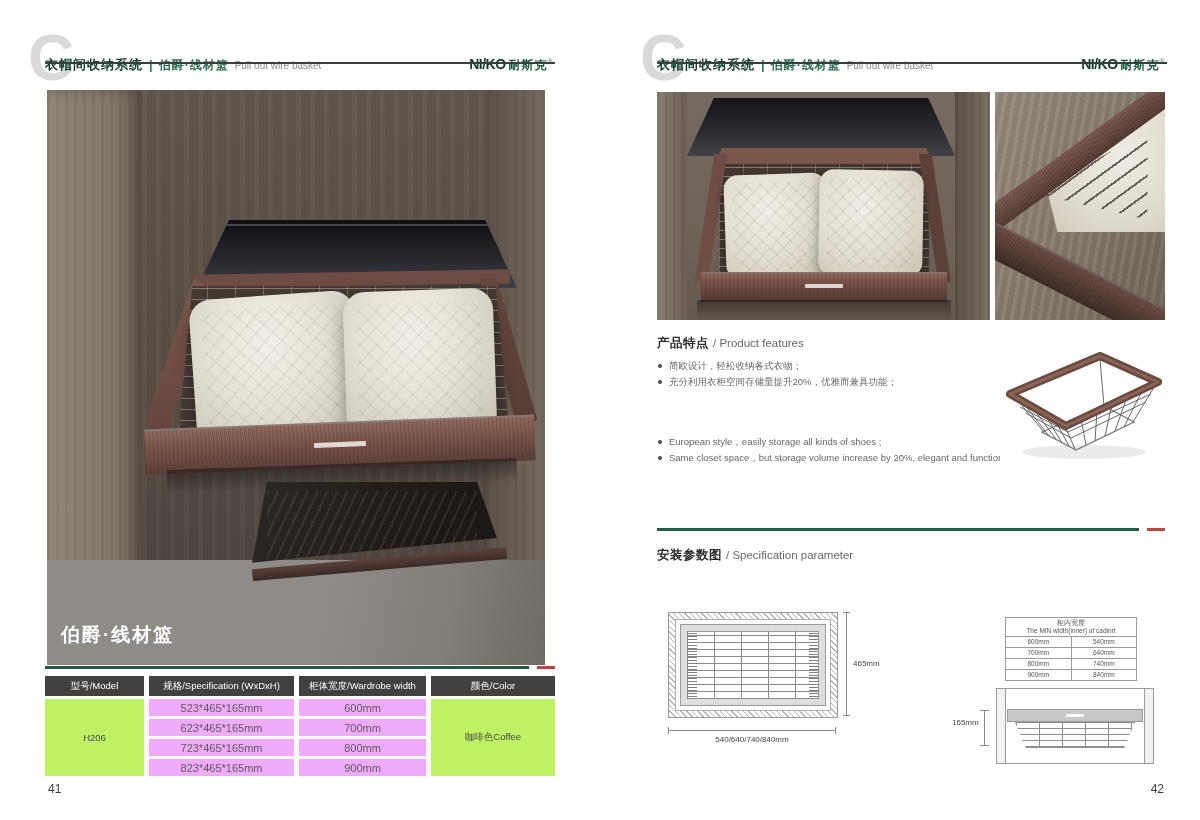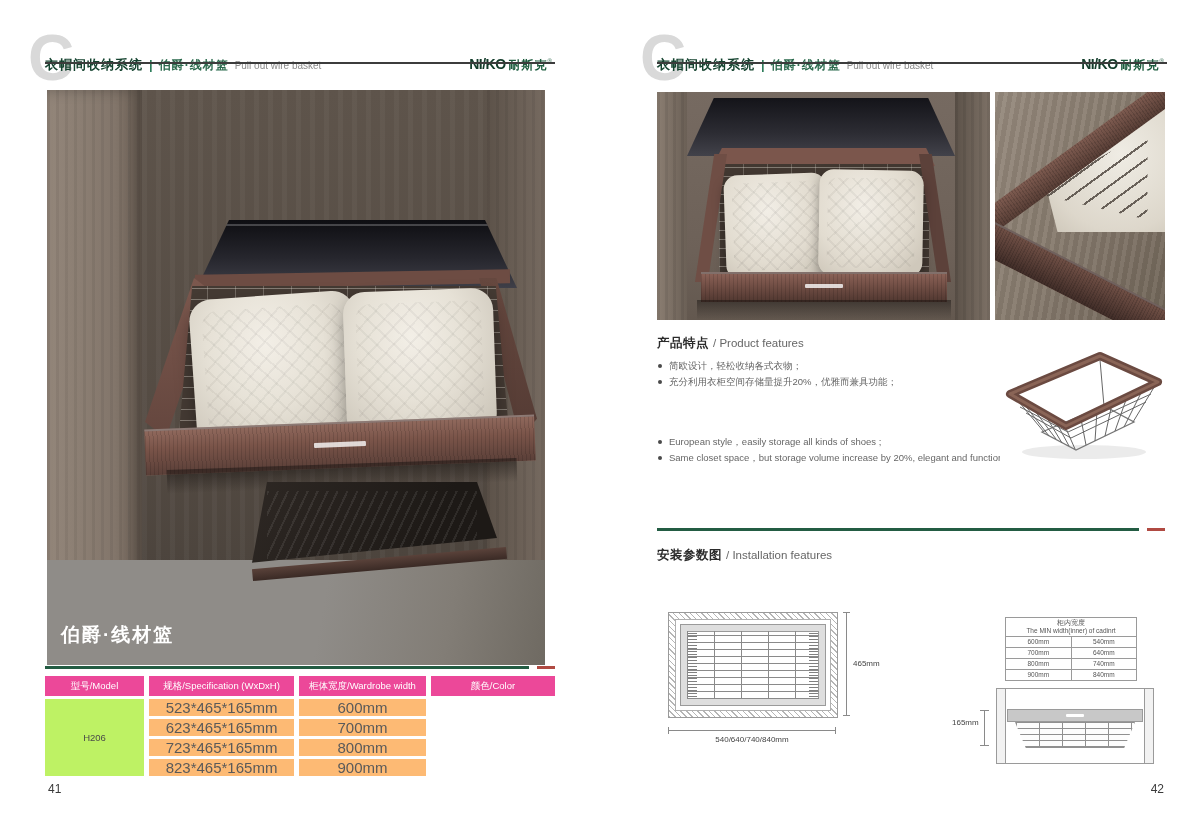--- a/index.html
+++ b/index.html
@@ -84,22 +84,22 @@
   .pm-tray::after{content:"";position:absolute;inset:8%;
     background:repeating-linear-gradient(115deg,rgba(255,255,255,.08) 0 2px,transparent 2px 9px);}
   .pm-tray-edge{position:absolute;left:205px;top:468px;width:255px;height:12px;transform:rotate(-5deg);
     background:linear-gradient(180deg,#5a423a,#3a2a25);}
   .pm-caption{position:absolute;left:14px;top:532px;font-size:19px;font-weight:bold;color:#fff;letter-spacing:2px;z-index:3;}
 
   
   .spec-table{position:absolute;left:45px;top:676px;width:510px;display:grid;
     grid-template-columns:99px 145px 127px 124px;grid-template-rows:20px 17px 17px 17px 17px;
     column-gap:5px;row-gap:3px;}
-  .th{grid-row:1;background:#ec4899;color:#fff;font-size:9.5px;display:flex;align-items:center;justify-content:center;}
-  .td{background:#fdba74;color:#5a5a5a;font-size:15px;display:flex;align-items:center;justify-content:center;}
+  .th{grid-row:1;background:#404040;color:#fff;font-size:9.5px;display:flex;align-items:center;justify-content:center;}
+  .td{background:#f0abfc;color:#5a5a5a;font-size:11px;display:flex;align-items:center;justify-content:center;}
   .td.span{grid-row:2/6;background:#bef264;font-size:9.5px;color:#4a4a4a;}
   .gc1{grid-column:1;} .gc2{grid-column:2;} .gc3{grid-column:3;} .gc4{grid-column:4;}
   .gr2{grid-row:2;} .gr3{grid-row:3;} .gr4{grid-row:4;} .gr5{grid-row:5;}
 
   .pnum{position:absolute;bottom:24px;font-size:12px;color:#3a3a3a;}
   #pageL .pnum{left:48px;} #pageR .pnum{right:36px;}
 
   
   .photo-wide{position:absolute;left:57px;top:92px;width:333px;height:228px;overflow:hidden;
     background:linear-gradient(180deg,#766a61,#6d6158 70%,#63584f);}
@@ -266,20 +266,21 @@
     <div class="th gc4">颜色/Color</div>
     <div class="td span gc1">H206</div>
     <div class="td gc2 gr2">523*465*165mm</div>
     <div class="td gc3 gr2">600mm</div>
     <div class="td gc2 gr3">623*465*165mm</div>
     <div class="td gc3 gr3">700mm</div>
     <div class="td gc2 gr4">723*465*165mm</div>
     <div class="td gc3 gr4">800mm</div>
     <div class="td gc2 gr5">823*465*165mm</div>
     <div class="td gc3 gr5">900mm</div>
+    <div class="td span gc4">咖啡色Coffee</div>
   </div>
 
   <div class="pnum">41</div>
 </div>
 
 <div class="page" id="pageR">
   <div class="hdr">
     <div class="wm">C</div>
     <div class="hdr-row">
       <span class="h-cn">衣帽间收纳系统</span>
@@ -365,21 +366,21 @@
     </svg>
   </div>
 
   <div class="sep">
     <div class="g"></div>
     <div class="gap"></div>
     <div class="r"></div>
   </div>
 
   <div class="sec-title" id="inst-title">
-    <span class="cn">安装参数图</span><span class="en">/ Installation features</span>
+    <span class="cn">安装参数图</span><span class="en">/ Specification parameter</span>
   </div>
 
   <div class="tview">
     <div class="tv-outer">
       <div class="tv-white">
         <div class="tv-frame">
           <div class="tv-grid"></div>
           <div class="tv-wires-l"></div>
           <div class="tv-wires-r"></div>
         </div>

